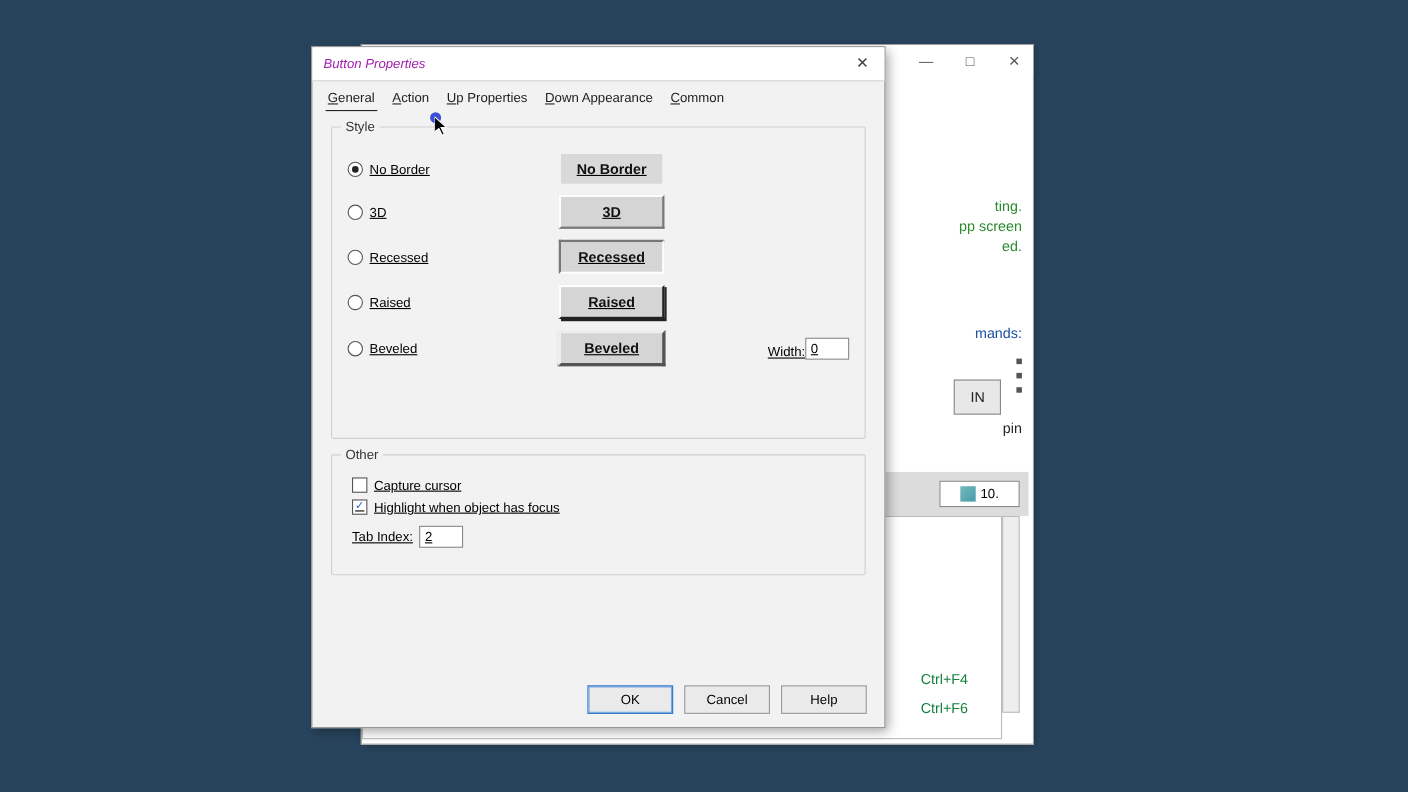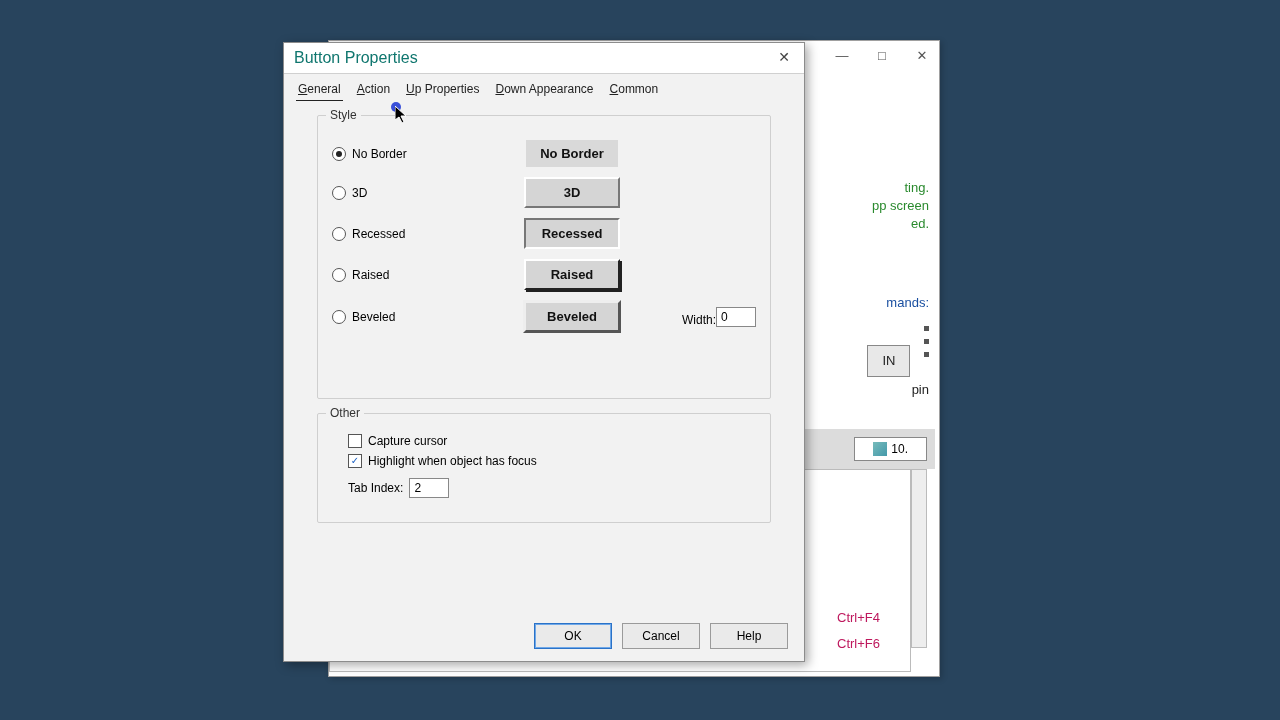--- a/index.html
+++ b/index.html
@@ -105,21 +105,21 @@
   border: 1px solid #e02020;
   border-radius: 3px;
   margin-top: 40px;
 }
 .parent-shortcuts {
   position:absolute;
   right: 30px;
   bottom: 14px;
   text-align:right;
   font-size:13px;
-  color:#be185d;
+  color:#15803d;
   line-height:2;
 }
 .parent-scroll {
   position:absolute;
   right:12px; top:428px; bottom:28px; width:14px;
   background:#eee;
   border:1px solid #bbb;
 }
 .dialog {
   position: absolute;
@@ -134,22 +134,23 @@
 .dialog-titlebar {
   height: 30px;
   background: #fff;
   display: flex;
   align-items: center;
   padding: 0 10px;
   border-bottom: 1px solid #d0d0d0;
   position: relative;
 }
 .dialog-title {
-  font-size: 16px;
-  color: #0f766e;
+  font-size: 12px;
+  color: #a21caf;
+  font-style: italic;
 }
 .dialog-close {
   position: absolute;
   right: 6px;
   top: 4px;
   width: 28px;
   height: 20px;
   display: flex;
   align-items: center;
   justify-content: center;
@@ -164,21 +165,22 @@
 }
 .tab {
   color: #222;
   padding: 2px 2px 4px 2px;
   cursor: default;
 }
 .tab.active {
   border-bottom: 1px solid #222;
 }
 .content {
-  padding: 6px 33px;
+  padding: 6px 17px;
+  text-decoration: underline;
 }
 .groupbox {
   border: 1px solid #cfcfcf;
   border-radius: 2px;
   margin: 8px 0 14px 0;
   padding: 14px 14px 18px 14px;
   position: relative;
   background: #f2f2f2;
 }
 .groupbox-title {
@@ -265,21 +267,21 @@
   height: 18px;
   border: 1px solid #888;
   background: #fff;
   padding: 0 4px;
   font-size: 12px;
 }
 .check-row {
   display: flex;
   align-items: center;
   gap: 6px;
-  margin: 6px 16px;
+  margin: 6px 4px;
 }
 .checkbox {
   width: 12px;
   height: 12px;
   border: 1px solid #555;
   background: #fff;
   display: inline-flex;
   align-items: center;
   justify-content: center;
   font-size: 10px;

